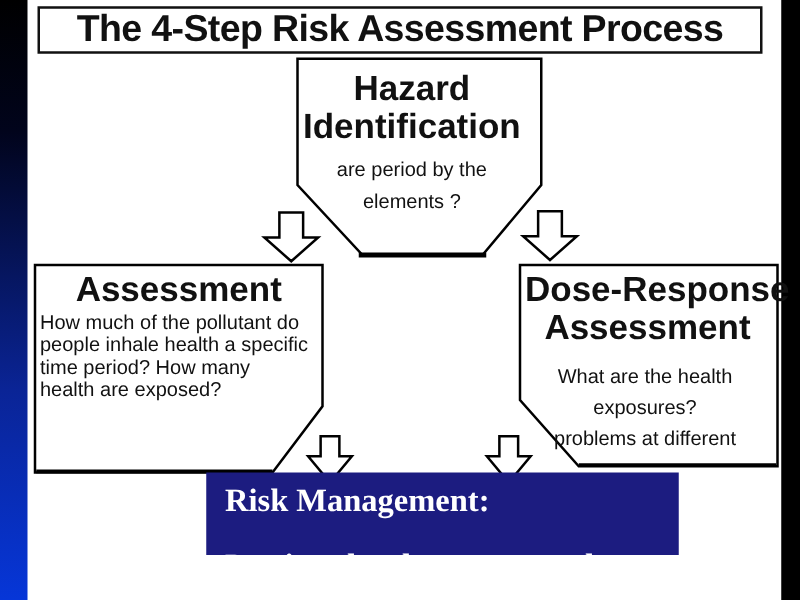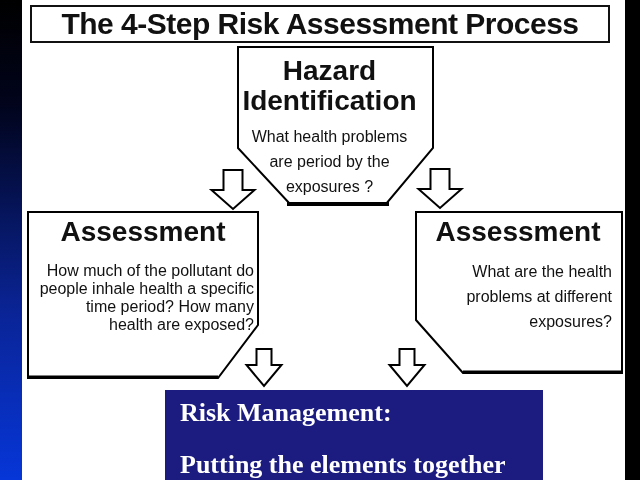--- a/index.html
+++ b/index.html
@@ -29,25 +29,25 @@
     font-size:30px;font-weight:bold;letter-spacing:-0.5px;white-space:nowrap;
   }
   .shapes{position:absolute;left:0;top:0;width:640px;height:480px;}
   .txt{position:absolute;}
   .shape-title{font-size:28px;font-weight:bold;line-height:30px;white-space:nowrap;}
   .shape-body{font-size:16px;line-height:25px;}
   .shape-body div{white-space:nowrap;}
   .hazard-text{left:240px;top:56px;width:179px;text-align:center;}
   .hazard-text .shape-body{margin-top:8px;}
   .exposure-text{left:32px;top:217px;width:222px;text-align:center;}
-  .exposure-text .shape-body{margin-top:15px;text-align:right;line-height:18px;}
+  .exposure-text .shape-body{margin-top:3px;text-align:left;line-height:18px;}
   .dose-text{left:420px;top:217px;width:196px;text-align:center;}
-  .dose-text .shape-body{margin-top:12px;text-align:right;padding-right:4px;}
+  .dose-text .shape-body{margin-top:12px;text-align:center;padding-right:4px;}
   .risk-box{
-    position:absolute;left:165px;top:390px;width:378px;height:90px;
+    position:absolute;left:165px;top:378px;width:378px;height:66px;
     background:var(--risk-bg,#1c1c80);
     color:#ffffff;
     font-family:"Liberation Serif", serif;
     font-weight:bold;font-size:26px;line-height:30px;
     padding:8px 0 0 15px;box-sizing:border-box;
   }
   .risk-box .risk-line2{margin-top:22px;white-space:nowrap;}
   .risk-box .risk-line1{white-space:nowrap;}
 </style>
 </head>
@@ -77,42 +77,42 @@
     <polygon points="430.5,169 449.5,169 449.5,189 461.5,189 440,208 418.5,189 430.5,189" fill="#ffffff" stroke="#000000" stroke-width="2"></polygon>
 
     <polygon points="256.5,349 271.5,349 271.5,365 281.5,365 264,386 246.5,365 256.5,365" fill="#ffffff" stroke="#000000" stroke-width="2"></polygon>
     <polygon points="399.5,349 414.5,349 414.5,365 424.5,365 407,386 389.5,365 399.5,365" fill="#ffffff" stroke="#000000" stroke-width="2"></polygon>
   </svg>
 
   <div class="txt hazard-text">
     <div class="shape-title">Hazard</div>
     <div class="shape-title">Identification</div>
     <div class="shape-body">
-      <div>What health problems</div>
       <div>are period by the</div>
-      <div>exposures ?</div>
+      <div>elements ?</div>
     </div>
   </div>
 
   <div class="txt exposure-text">
     <div class="shape-title">Assessment</div>
     <div class="shape-body">
       <div>How much of the pollutant do</div>
       <div>people inhale health a specific</div>
       <div>time period? How many</div>
       <div>health are exposed?</div>
     </div>
   </div>
 
   <div class="txt dose-text">
+    <div class="shape-title">Dose-Response</div>
     <div class="shape-title">Assessment</div>
     <div class="shape-body">
       <div>What are the health</div>
+      <div>exposures?</div>
       <div>problems at different</div>
-      <div>exposures?</div>
     </div>
   </div>
 
   <div class="risk-box">
     <div class="risk-line1">Risk Management:</div>
     <div class="risk-line2">Putting the elements together</div>
   </div>
 
 </div>
 

